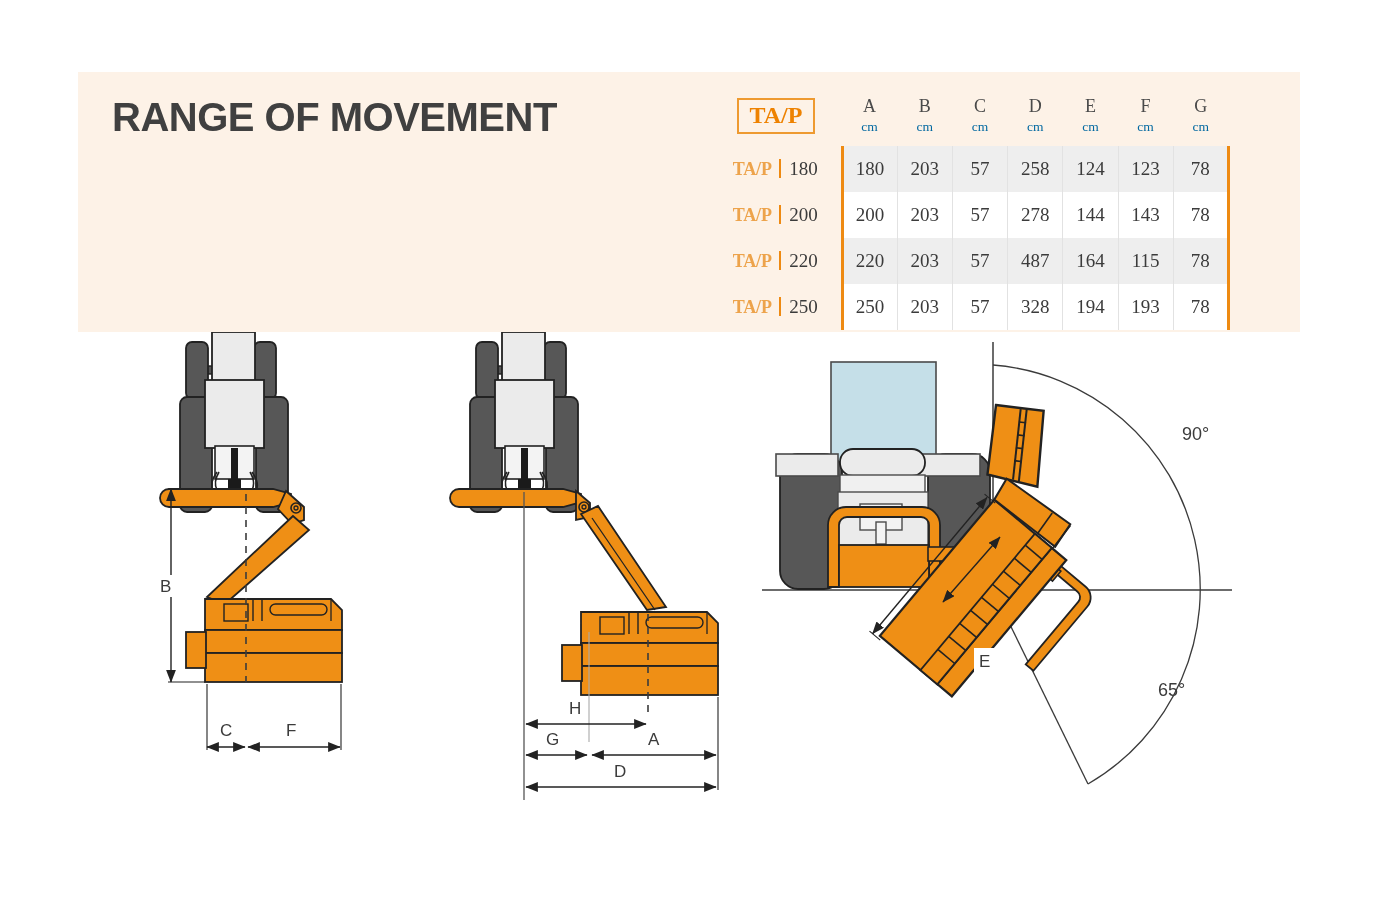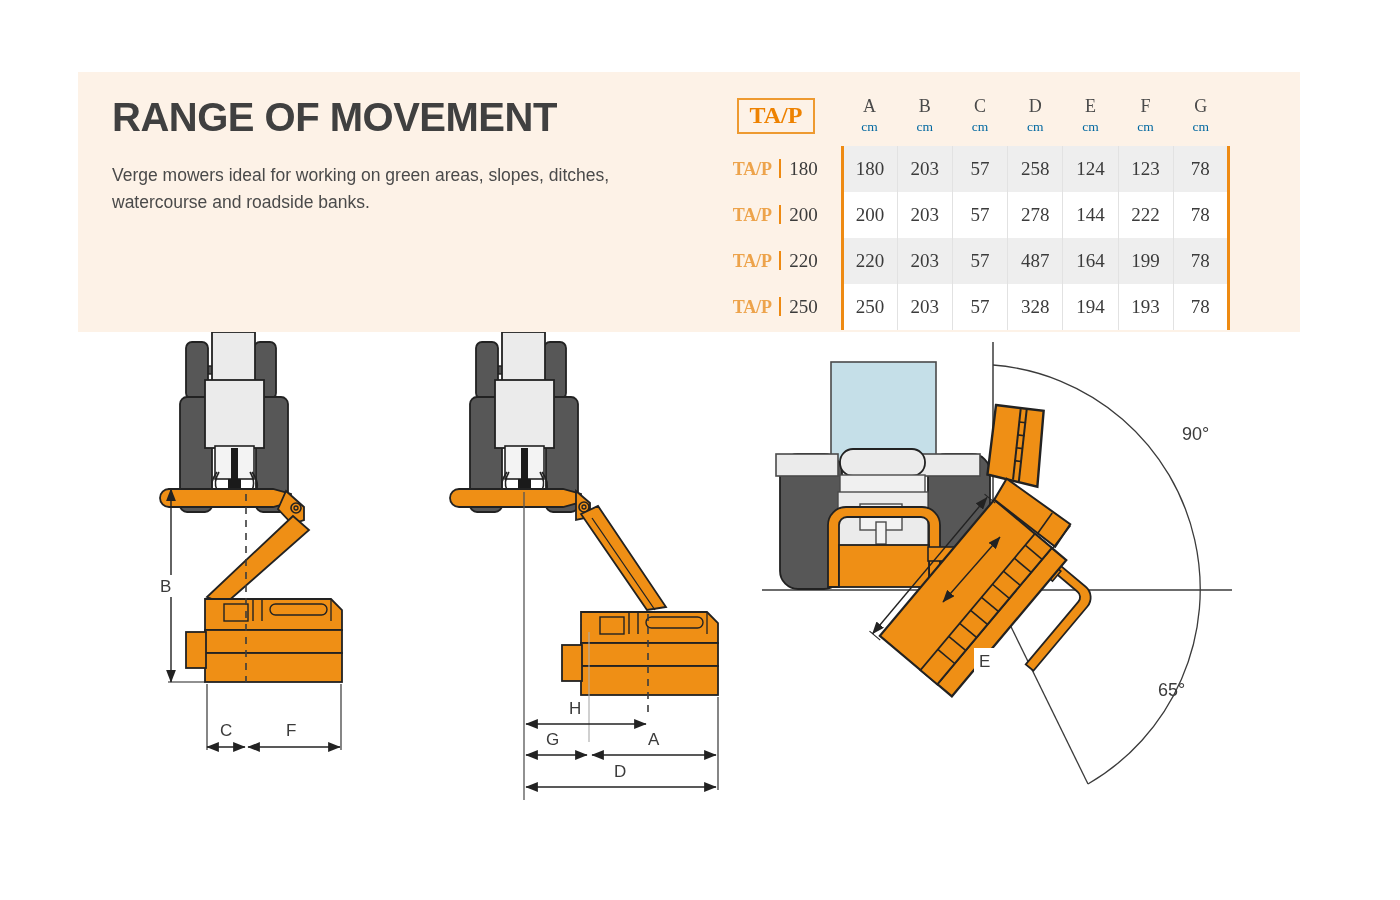--- a/index.html
+++ b/index.html
@@ -173,21 +173,20 @@
     fill: #3b3b3b;
   }
 </style>
 </head>
 <body>
 
 <div id="header-panel">
 
   <div id="title-block">
     <h1 id="page-title">RANGE OF MOVEMENT</h1>
-    <div id="subtitle">Verge mowers ideal for working on green areas, slopes, ditches, watercourse and roadside banks.</div>
   </div>
 
   <div id="spec-table-wrap">
     <table class="spec">
       <thead>
         <tr class="hdr-row">
           <th class="model-head">
             <span class="tap-badge">TA/P</span>
           </th>
           <th>
@@ -235,33 +234,33 @@
         </tr>
         <tr>
           <td class="model-cell">
             <span class="model-prefix">TA/P</span><span class="model-sep"></span><span class="model-size">200</span>
           </td>
           <td class="val first-col">200</td>
           <td class="val">203</td>
           <td class="val">57</td>
           <td class="val">278</td>
           <td class="val">144</td>
-          <td class="val">222</td>
+          <td class="val">143</td>
           <td class="val last-col">78</td>
         </tr>
         <tr class="odd">
           <td class="model-cell">
             <span class="model-prefix">TA/P</span><span class="model-sep"></span><span class="model-size">220</span>
           </td>
           <td class="val first-col">220</td>
           <td class="val">203</td>
           <td class="val">57</td>
           <td class="val">487</td>
           <td class="val">164</td>
-          <td class="val">199</td>
+          <td class="val">115</td>
           <td class="val last-col">78</td>
         </tr>
         <tr>
           <td class="model-cell">
             <span class="model-prefix">TA/P</span><span class="model-sep"></span><span class="model-size">250</span>
           </td>
           <td class="val first-col">250</td>
           <td class="val">203</td>
           <td class="val">57</td>
           <td class="val">328</td>

